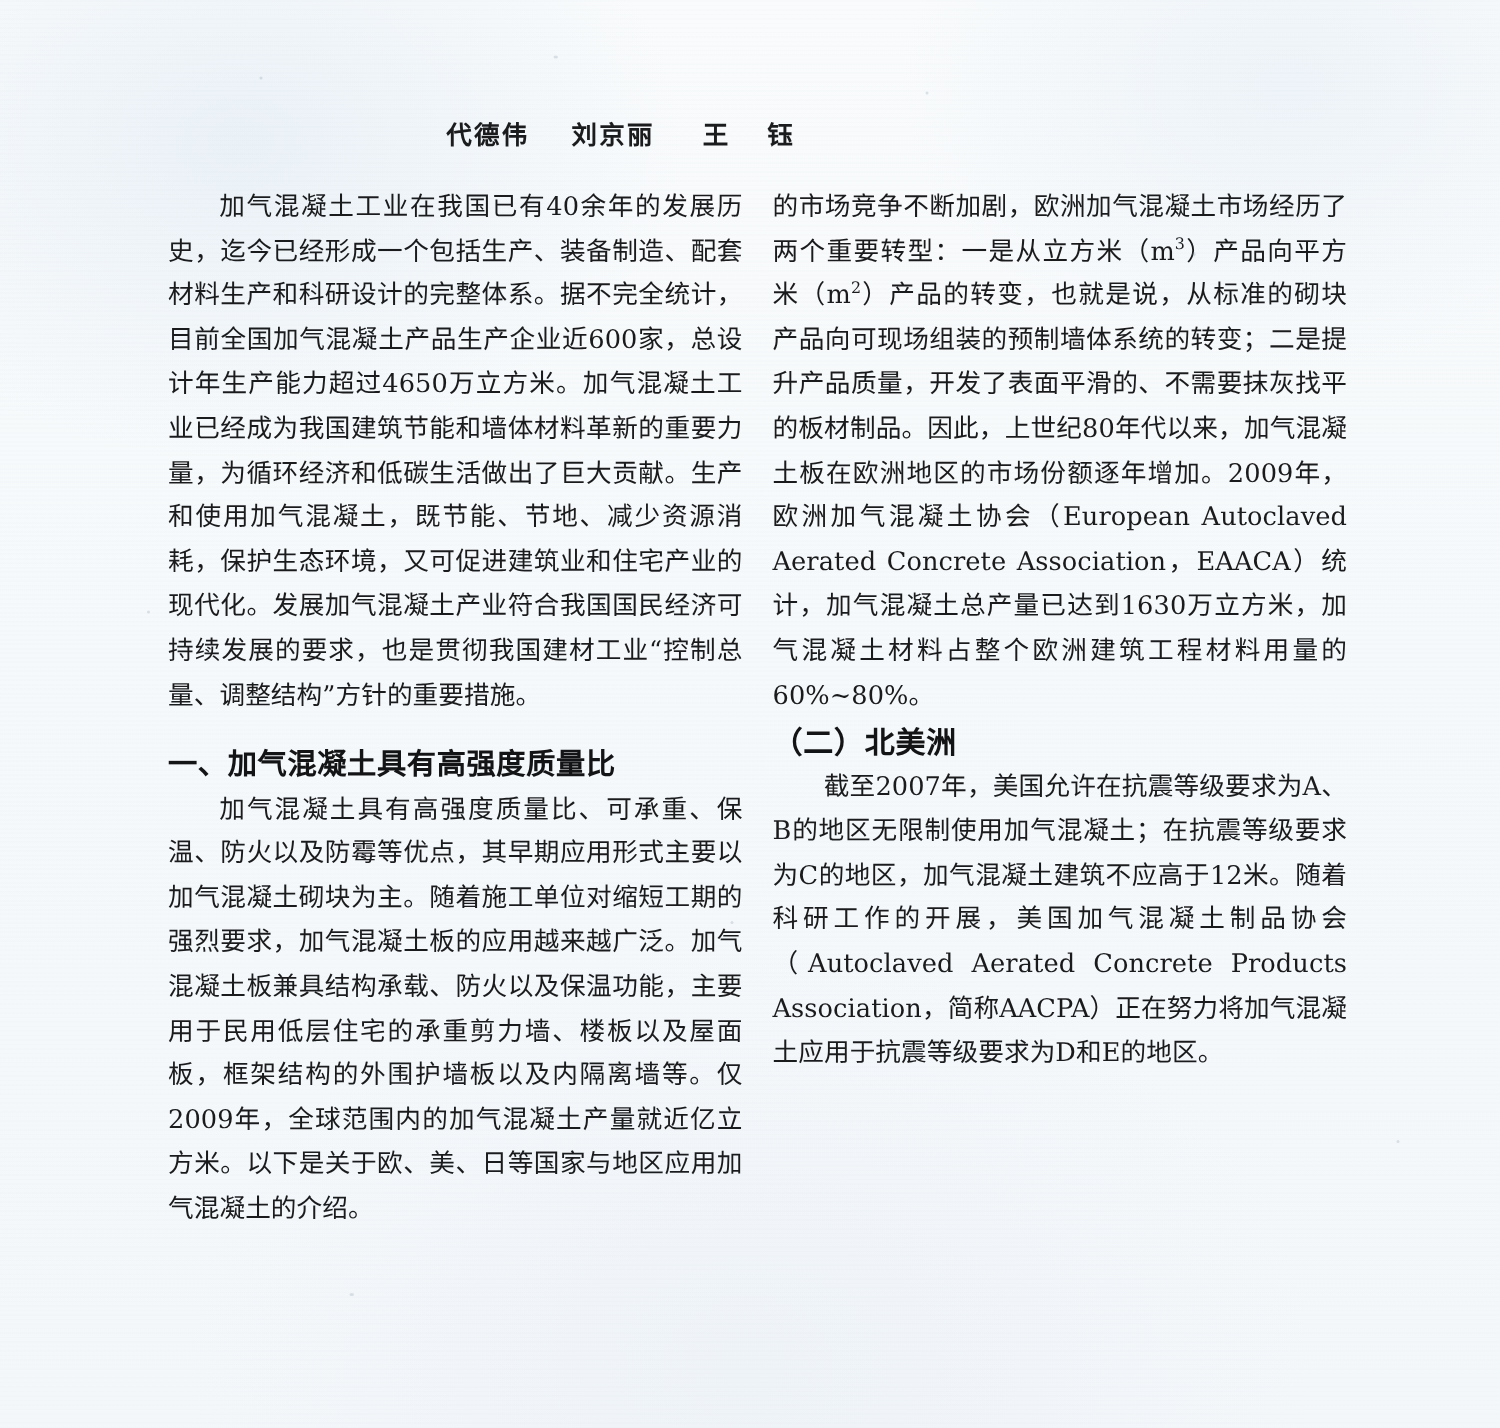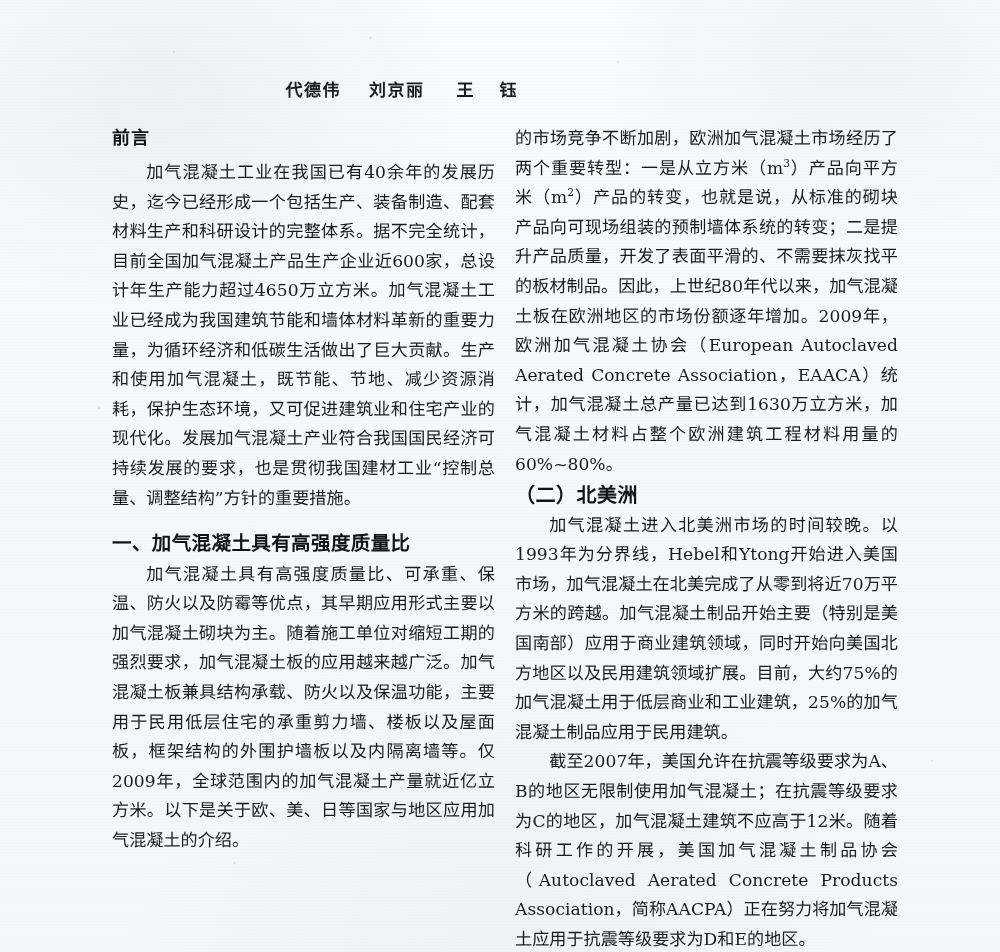--- a/index.html
+++ b/index.html
@@ -40,21 +40,21 @@
   .content {
     position: absolute;
     inset: 0;
     z-index: 2;
   }
 
   
   .author-line {
     position: absolute;
     top: 76px;
-    left: 6px;
+    left: 18px;
     width: 800px;
     text-align: center;
     font-family: "DejaVu Sans", "Liberation Sans", sans-serif;
     font-weight: bold;
     font-size: 17px;
     letter-spacing: 1.5px;
     color: #1b1c1e;
   }
   .author-line .author {
     display: inline-block;
@@ -139,38 +139,36 @@
 <div class="page"></div>
 
 <div class="content">
 
   <div class="author-line">
     <span class="author">代德伟</span><span class="author">刘京丽</span><span class="author spaced">王 钰</span>
   </div>
 
   <div class="col col-left">
 
-    <h4 class="fore-title">前言</h4>
 
     <p class="para">加气混凝土工业在我国已有40余年的发展历史，迄今已经形成一个包括生产、装备制造、配套材料生产和科研设计的完整体系。据不完全统计，目前全国加气混凝土产品生产企业近600家，总设计年生产能力超过4650万立方米。加气混凝土工业已经成为我国建筑节能和墙体材料革新的重要力量，为循环经济和低碳生活做出了巨大贡献。生产和使用加气混凝土，既节能、节地、减少资源消耗，保护生态环境，又可促进建筑业和住宅产业的现代化。发展加气混凝土产业符合我国国民经济可持续发展的要求，也是贯彻我国建材工业“控制总量、调整结构”方针的重要措施。</p>
 
     <h2 class="sec-title gap-top">一、加气混凝土具有高强度质量比</h2>
 
 
     <p class="para">加气混凝土具有高强度质量比、可承重、保温、防火以及防霉等优点，其早期应用形式主要以加气混凝土砌块为主。随着施工单位对缩短工期的强烈要求，加气混凝土板的应用越来越广泛。加气混凝土板兼具结构承载、防火以及保温功能，主要用于民用低层住宅的承重剪力墙、楼板以及屋面板，框架结构的外围护墙板以及内隔离墙等。仅2009年，全球范围内的加气混凝土产量就近亿立方米。以下是关于欧、美、日等国家与地区应用加气混凝土的介绍。</p>
 
   </div>
 
   <div class="col col-right">
 
     <p class="para cont"><span>的市场竞争不断加剧，欧洲加气混凝土市场经历了两个重要转型：一是从立方米（m</span><sup>3</sup><span>）产品向平方米（m</span><sup>2</sup><span>）产品的转变，也就是说，从标准的砌块产品向可现场组装的预制墙体系统的转变；二是提升产品质量，开发了表面平滑的、不需要抹灰找平的板材制品。因此，上世纪80年代以来，加气混凝土板在欧洲地区的市场份额逐年增加。2009年，欧洲加气混凝土协会（European Autoclaved Aerated Concrete Association，EAACA）统计，加气混凝土总产量已达到1630万立方米，加气混凝土材料占整个欧洲建筑工程材料用量的60%~80%。</span></p>
 
     <h3 class="sub-title">（二）北美洲</h3>
 
-    <p class="para">加气混凝土进入北美洲市场的时间较晚。以1993年为分界线，Hebel和Ytong开始进入美国市场，加气混凝土在北美完成了从零到将近70万平方米的跨越。加气混凝土制品开始主要（特别是美国南部）应用于商业建筑领域，同时开始向美国北方地区以及民用建筑领域扩展。目前，大约75%的加气混凝土用于低层商业和工业建筑，25%的加气混凝土制品应用于民用建筑。</p>
 
     <p class="para">截至2007年，美国允许在抗震等级要求为A、B的地区无限制使用加气混凝土；在抗震等级要求为C的地区，加气混凝土建筑不应高于12米。随着科研工作的开展，美国加气混凝土制品协会（Autoclaved Aerated Concrete Products Association，简称AACPA）正在努力将加气混凝土应用于抗震等级要求为D和E的地区。</p>
 
   </div>
 </div>
 
 <div class="speck" style="left:173px;top:51px;width:2px;height:2px;"></div>
 <div class="speck" style="left:369px;top:37px;width:3px;height:2px;"></div>
 <div class="speck" style="left:617px;top:61px;width:2px;height:2px;"></div>
 <div class="speck" style="left:795px;top:168px;width:2px;height:3px;"></div>

